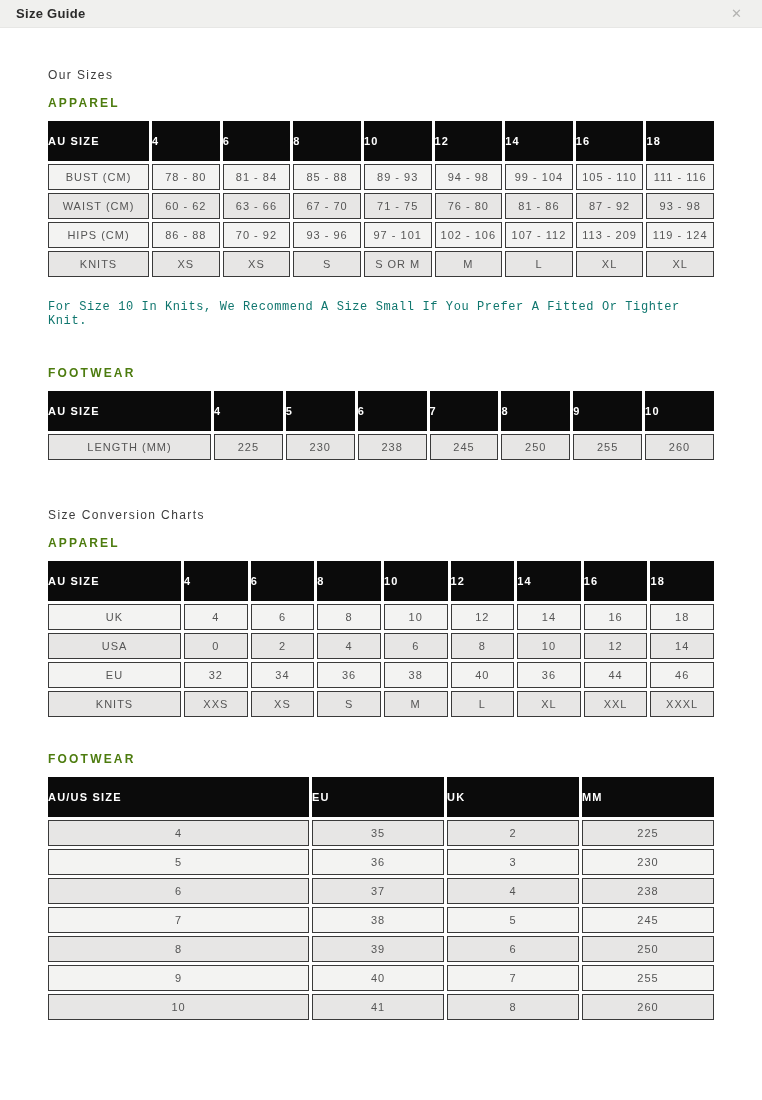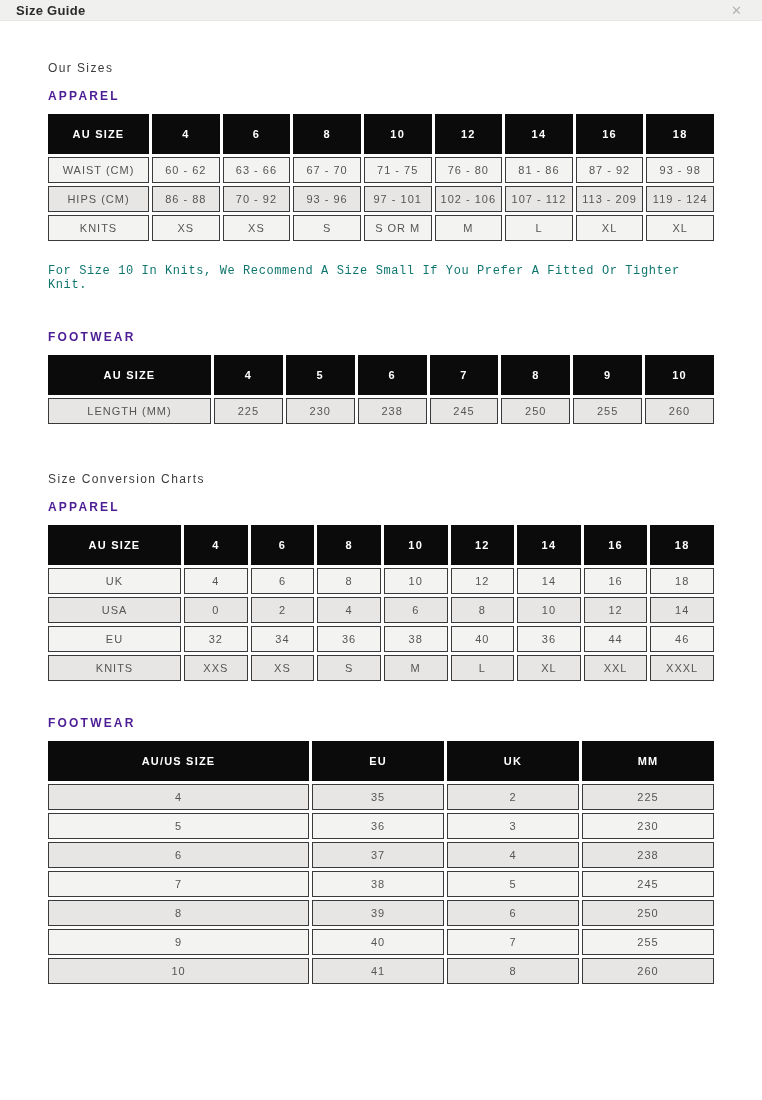--- a/index.html
+++ b/index.html
@@ -4,21 +4,21 @@
 <style>
   * { margin:0; padding:0; box-sizing:border-box; }
   html,body { width:762px; height:1100px; }
   body {
     background:#ffffff;
     font-family:"Liberation Sans", sans-serif;
     overflow:hidden;
   }
   
   .titlebar {
-    height:21px;
+    height:28px;
     background:#f0f0ee;
     display:flex;
     align-items:center;
     justify-content:space-between;
     padding:4px 16px;
     border-bottom:1px solid #e7e7e5;
     text-align:right;
   }
   .titlebar .title {
     font-size:13px;
@@ -38,21 +38,21 @@
   .section-label {
     font-size:12px;
     letter-spacing:1.4px;
     color:#3c3c3c;
     margin-bottom:14px;
   }
   .table-heading {
     font-size:12px;
     font-weight:bold;
     letter-spacing:2.2px;
-    color:#4c1d95;
+    color:#4d7c0f;
     margin-bottom:8px;
   }
   .note {
     font-size:12px;
     letter-spacing:0.6px;
     color:#0f766e;
     margin:20px 0 38px 0;
     font-family:Liberation Mono, monospace;
   }
   
@@ -63,21 +63,21 @@
     width:672px;
     margin-left:-3px;
   }
   table.sg th {
     background:#0b0b0b;
     color:#ffffff;
     font-size:11px;
     font-weight:bold;
     letter-spacing:1.2px;
     height:40px;
-    text-align:center;
+    text-align:left;
     vertical-align:middle;
   }
   table.sg td {
     border:1px solid #3a3a3a;
     font-size:11px;
     letter-spacing:1px;
     color:#555555;
     height:26px;
     text-align:center;
     vertical-align:middle;
@@ -128,20 +128,31 @@
           <th>8</th>
           <th>10</th>
           <th>12</th>
           <th>14</th>
           <th>16</th>
           <th>18</th>
         </tr>
       </thead>
       <tbody>
         <tr>
+          <td>BUST (CM)</td>
+          <td>78 - 80</td>
+          <td>81 - 84</td>
+          <td>85 - 88</td>
+          <td>89 - 93</td>
+          <td>94 - 98</td>
+          <td>99 - 104</td>
+          <td>105 - 110</td>
+          <td>111 - 116</td>
+        </tr>
+        <tr>
           <td>WAIST (CM)</td>
           <td>60 - 62</td>
           <td>63 - 66</td>
           <td>67 - 70</td>
           <td>71 - 75</td>
           <td>76 - 80</td>
           <td>81 - 86</td>
           <td>87 - 92</td>
           <td>93 - 98</td>
         </tr>

